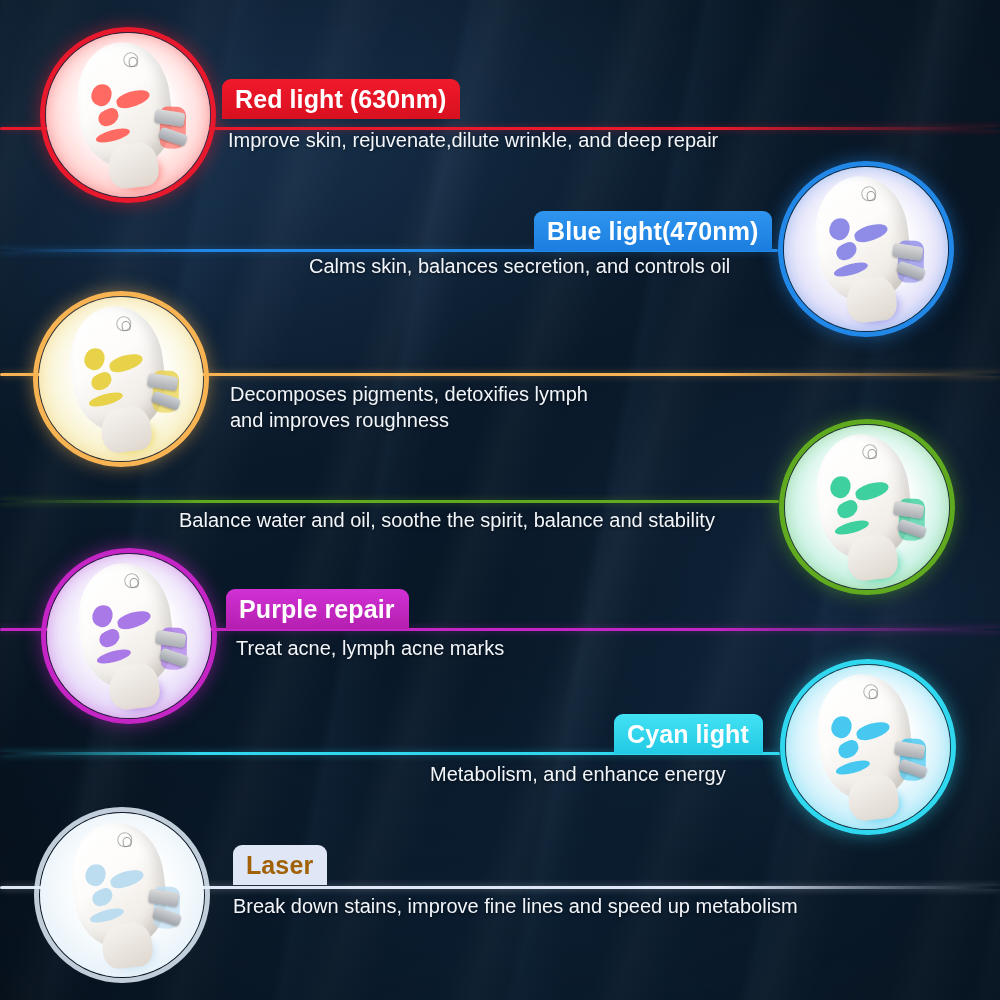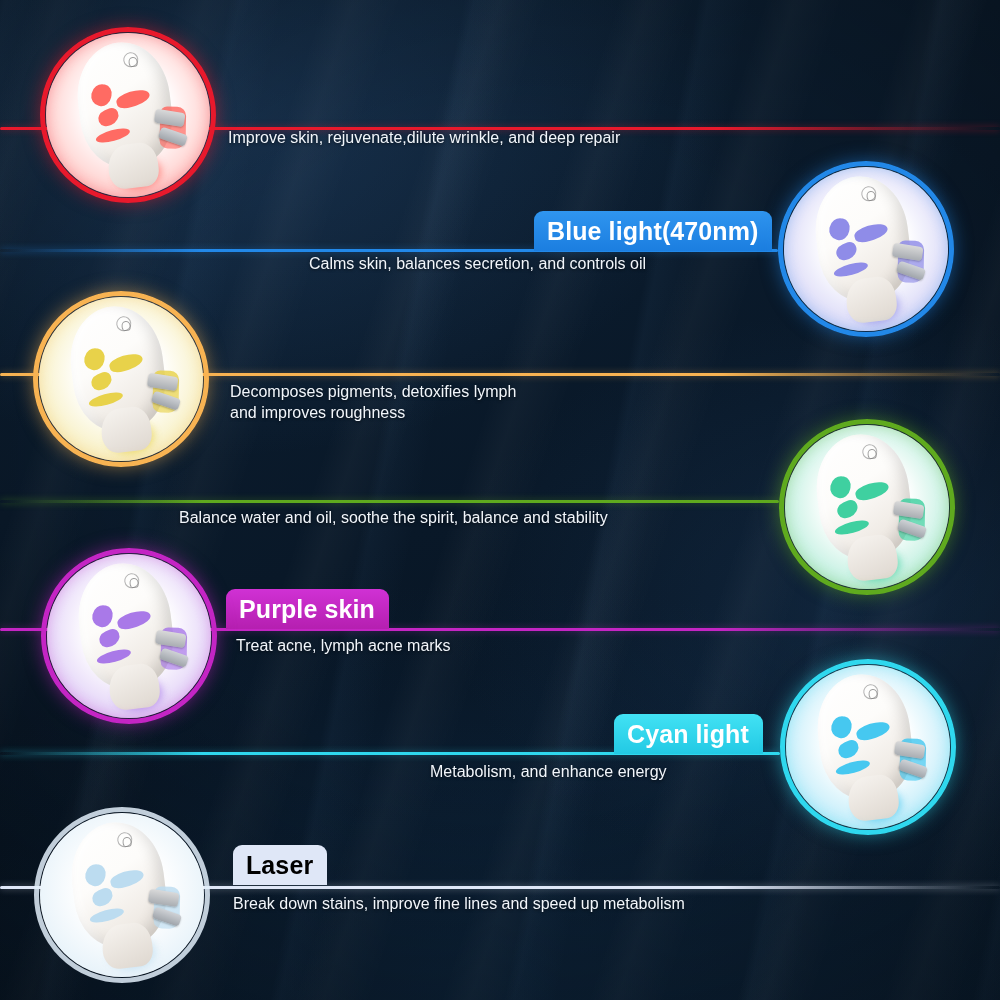--- a/index.html
+++ b/index.html
@@ -64,21 +64,21 @@
     letter-spacing:.1px;
     color:#ffffff;
     white-space:nowrap;
     line-height:1;
   }
 
   
   .desc {
     position:absolute;
     color:#f2f6fb;
-    font-size:16px;
+    font-size:20px;
     line-height:1.32;
     white-space:pre-line;
     text-shadow:0 1px 3px rgba(0,0,0,.55);
   }
 
   
   .shot { position:absolute; width:176px; height:176px; }
   .shot .ring {
     position:absolute; inset:0;
     border-radius:50%;
@@ -146,20 +146,21 @@
   }
 </style>
 </head>
 <body>
 
 <div id="stage">
   <div class="streaks"></div>
   <div class="streaks2"></div>
   <div class="vign"></div>
 <div class="rule" style="left: 0px; width: 1000px; top: 127px; background: linear-gradient(90deg, rgb(232, 25, 44) 0%, rgb(232, 25, 44) 72%, rgba(255, 255, 255, 0) 100%); box-shadow: rgba(232, 25, 44, 0.4) 0px 0px 7px;"></div>
+    <div class="pill" style="left: 222px; top: 79px; background: linear-gradient(rgb(240, 26, 44), rgb(216, 16, 31));">Red light (630nm)</div>
     <div class="desc" style="left: 228px; top: 127px;">Improve skin, rejuvenate,dilute wrinkle, and deep repair</div>
     <div class="shot" style="left: 40px; top: 27px;">
       <div class="glow">
         <div class="glowfade" style="background:radial-gradient(circle at 50% 46%, #ffffff 34%, #ff6b6355 72%, #ff6b63aa 100%);"></div>
         <div class="mask">
           <div class="neckglow" style="background:#ff6b63;"></div>
           <div class="mface"></div>
           <div class="mchin"></div>
           <div class="strapcol" style="background:linear-gradient(160deg,#ff6b63dd,#ff6b6399);"></div>
           <div class="strapband"></div>
@@ -232,21 +233,21 @@
           <div class="mbtn"></div>
           <div class="cut browL" style="background:#3fd0a0;"></div>
           <div class="cut eyeL" style="background:#3fd0a0;"></div>
           <div class="cut nose" style="background:#3fd0a0;"></div>
           <div class="cut mouth" style="background:#3fd0a0;"></div>
         </div>
       </div>
       <div class="ring" style="border-color:#5faa1e; box-shadow:0 0 18px #5faa1e80, inset 0 0 14px #5faa1e55;"></div>
     </div>
     <div class="rule" style="left: 0px; width: 1000px; top: 628px; background: linear-gradient(90deg, rgb(196, 37, 196) 0%, rgb(196, 37, 196) 72%, rgba(255, 255, 255, 0) 100%); box-shadow: rgba(196, 37, 196, 0.4) 0px 0px 7px;"></div>
-    <div class="pill" style="left: 226px; top: 589px; background: linear-gradient(rgb(208, 49, 212), rgb(181, 31, 176));">Purple skin</div>
+    <div class="pill" style="left: 226px; top: 589px; background: linear-gradient(rgb(208, 49, 212), rgb(181, 31, 176));">Purple repair</div>
     <div class="desc" style="left: 236px; top: 635px;">Treat acne, lymph acne marks</div>
     <div class="shot" style="left: 41px; top: 548px;">
       <div class="glow">
         <div class="glowfade" style="background:radial-gradient(circle at 50% 46%, #ffffff 34%, #a979e855 72%, #a979e8aa 100%);"></div>
         <div class="mask">
           <div class="neckglow" style="background:#a979e8;"></div>
           <div class="mface"></div>
           <div class="mchin"></div>
           <div class="strapcol" style="background:linear-gradient(160deg,#a979e8dd,#a979e899);"></div>
           <div class="strapband"></div>
@@ -276,21 +277,21 @@
           <div class="mbtn"></div>
           <div class="cut browL" style="background:#46c8f0;"></div>
           <div class="cut eyeL" style="background:#46c8f0;"></div>
           <div class="cut nose" style="background:#46c8f0;"></div>
           <div class="cut mouth" style="background:#46c8f0;"></div>
         </div>
       </div>
       <div class="ring" style="border-color:#2fd8ee; box-shadow:0 0 18px #2fd8ee80, inset 0 0 14px #2fd8ee55;"></div>
     </div>
     <div class="rule" style="left: 0px; width: 1000px; top: 886px; background: linear-gradient(90deg, rgb(223, 231, 247) 0%, rgb(223, 231, 247) 72%, rgba(255, 255, 255, 0) 100%); box-shadow: rgba(223, 231, 247, 0.4) 0px 0px 7px;"></div>
-    <div class="pill" style="left: 233px; top: 845px; background: rgb(223, 231, 247); color: #000000;">Laser</div>
+    <div class="pill" style="left: 233px; top: 845px; background: rgb(223, 231, 247); color: #a16207;">Laser</div>
     <div class="desc" style="left: 233px; top: 893px;">Break down stains, improve fine lines and speed up metabolism</div>
     <div class="shot" style="left: 34px; top: 807px;">
       <div class="glow">
         <div class="glowfade" style="background:radial-gradient(circle at 50% 46%, #ffffff 34%, #bcdcf055 72%, #bcdcf0aa 100%);"></div>
         <div class="mask">
           <div class="neckglow" style="background:#bcdcf0;"></div>
           <div class="mface"></div>
           <div class="mchin"></div>
           <div class="strapcol" style="background:linear-gradient(160deg,#bcdcf0dd,#bcdcf099);"></div>
           <div class="strapband"></div>

